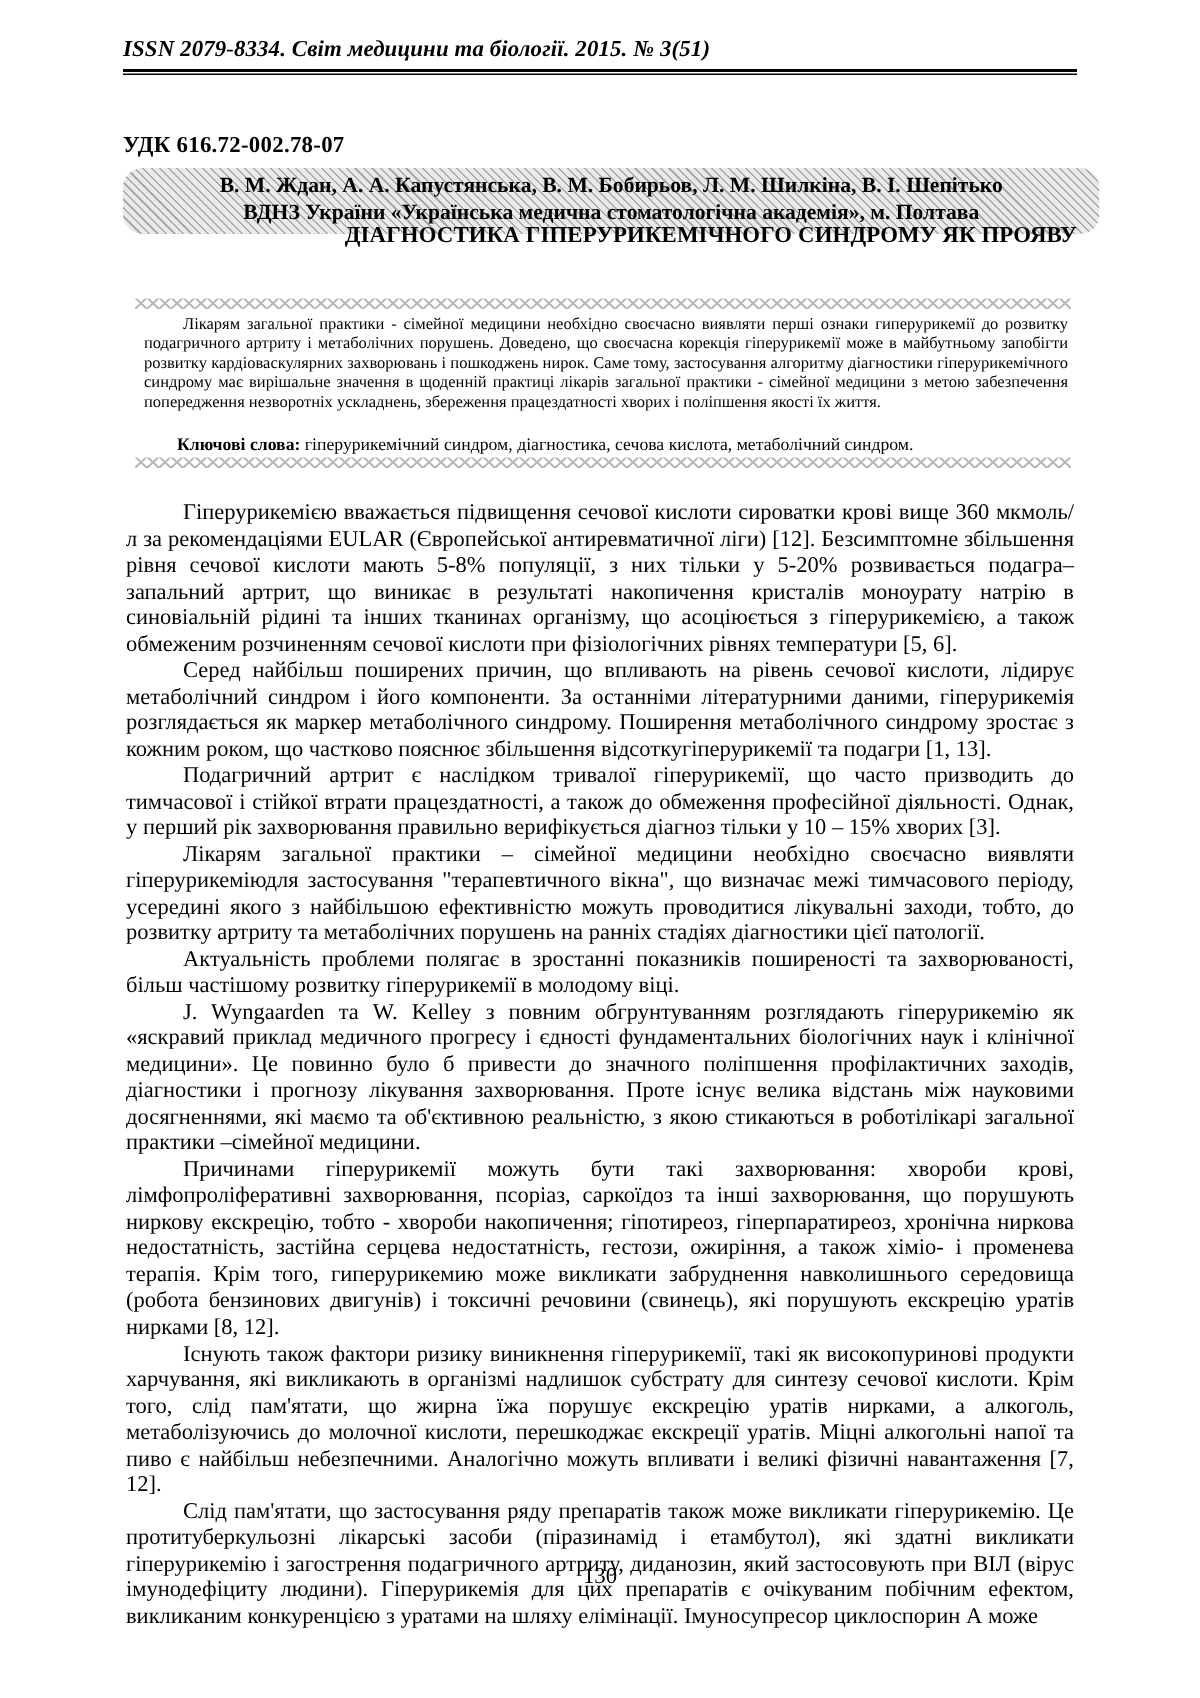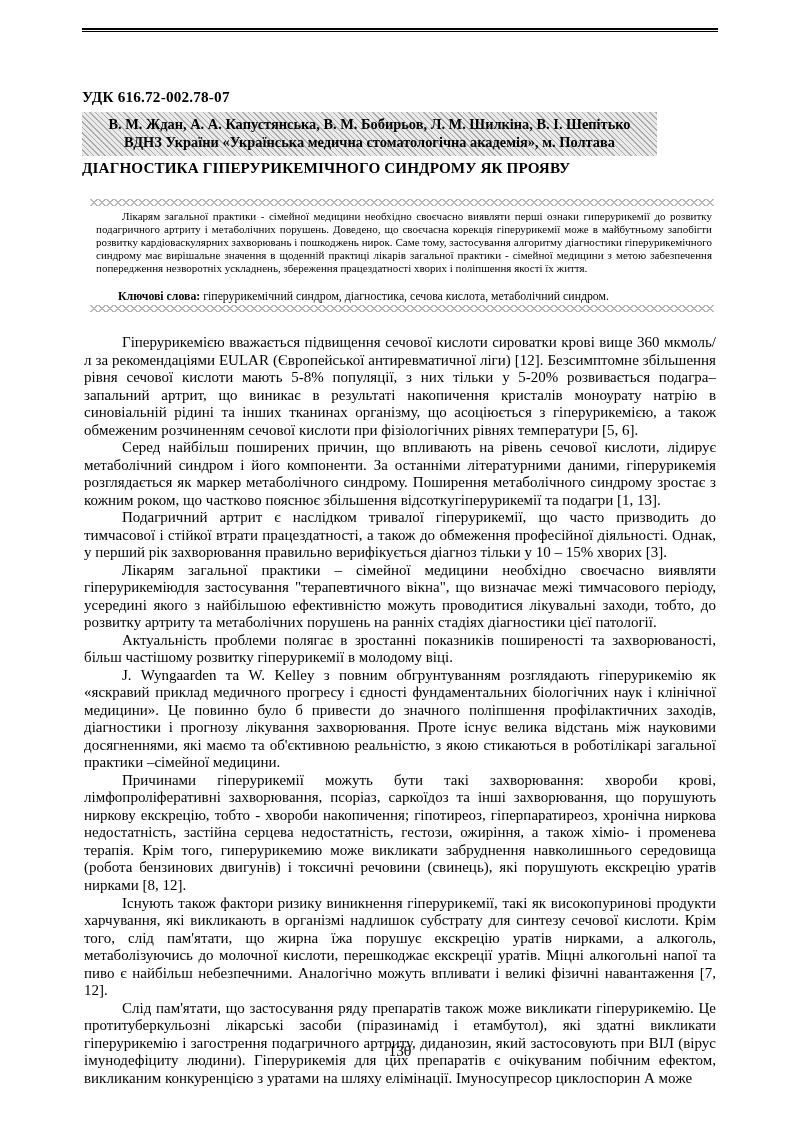--- a/index.html
+++ b/index.html
@@ -57,47 +57,48 @@
     font-weight: bold;
     font-size: 15.2px;
     letter-spacing: 0.2px;
   }
 
   
   .authorbar {
     position: absolute;
     left: 82px;
     top: 112px;
-    width: 575px;
+    width: 651px;
     padding: 3px 0 4px 0;
     text-align: center;
     background-color: #e9e9e9;
     background-image:
       repeating-linear-gradient(
         45deg,
         rgba(120,120,120,0.55) 0px,
         rgba(120,120,120,0.55) 1px,
         rgba(255,255,255,0) 1px,
         rgba(255,255,255,0) 4px
       );
+    border-radius: 13px;
   }
   .authorbar .ln {
     font-weight: bold;
     font-size: 14.4px;
     line-height: 1.28;
     white-space: nowrap;
   }
 
   
   .title {
     position: absolute;
     left: 82px;
-    top: 158px;
+    top: 147px;
     width: 636px;
-    text-align: left;
+    text-align: right;
   }
   .title .ln {
     font-weight: bold;
     font-size: 15.2px;
     line-height: 1.26;
     letter-spacing: 0.1px;
     white-space: nowrap;
   }
 
   
@@ -162,20 +163,21 @@
     text-align: center;
     font-size: 15.2px;
   }
 </style>
 </head>
 <body>
 
 <div class="page">
 
   <div class="runhead">
+    <div class="runhead-text">ISSN 2079-8334. Світ медицини та біології. 2015. № 3(51)</div>
     <div class="runhead-rule"></div>
   </div>
 
   <div class="udc">УДК 616.72-002.78-07</div>
 
   <div class="authorbar">
     <div class="ln">В. М. Ждан, А. А. Капустянська, В. М. Бобирьов, Л. М. Шилкіна, В. І. Шепітько</div>
     <div class="ln">ВДНЗ України «Українська медична стоматологічна академія», м. Полтава</div>
   </div>
 

